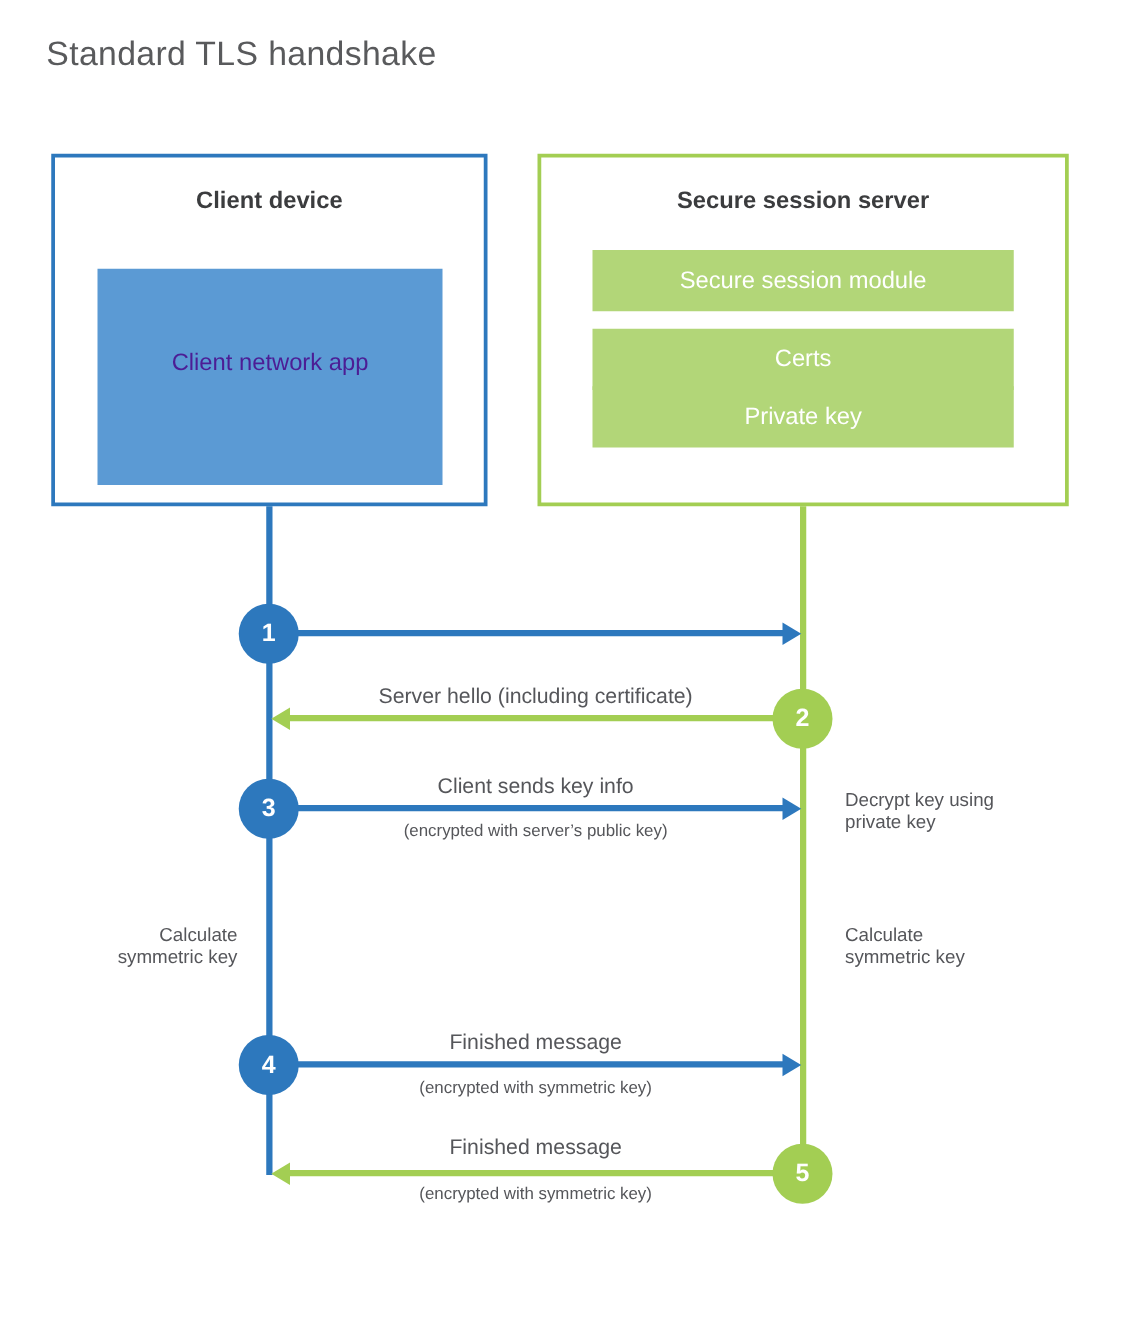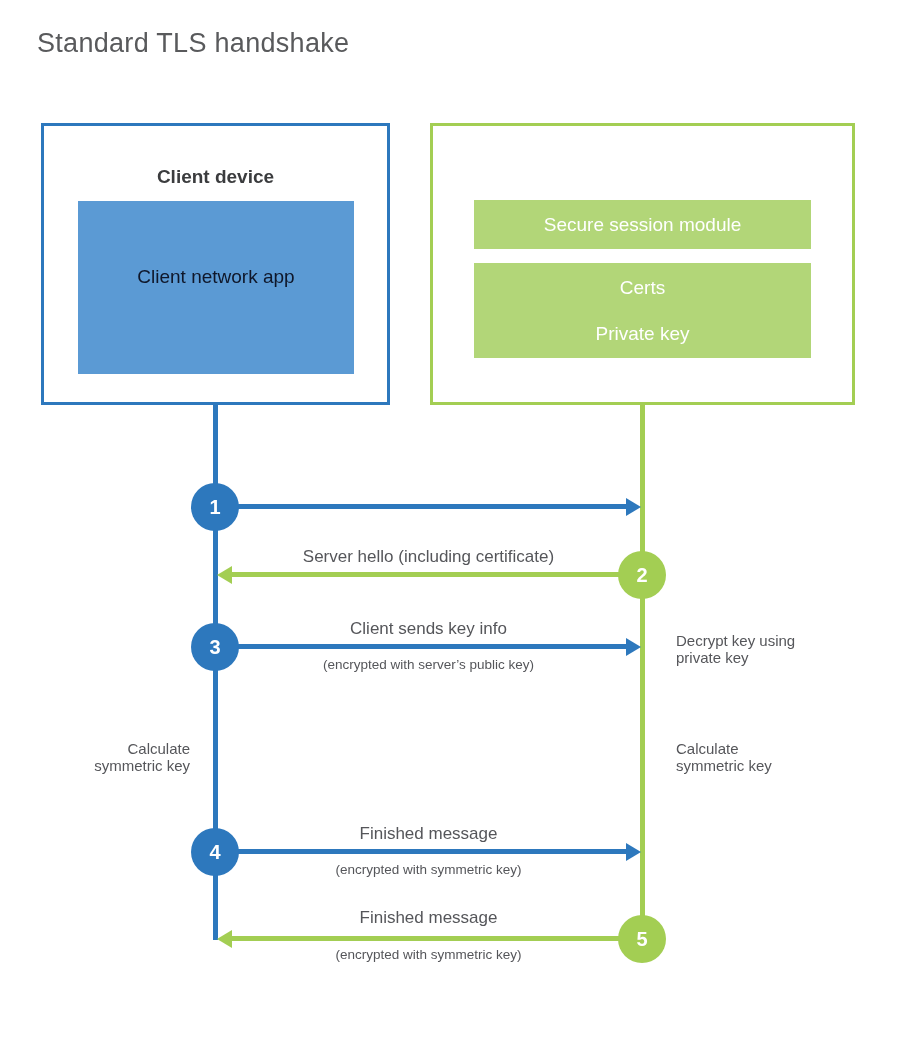--- a/index.html
+++ b/index.html
@@ -33,31 +33,31 @@
     position: absolute;
     top: 123px;
     height: 282px;
     background: #ffffff;
     box-sizing: border-box;
   }
   .client-box { left: 41px;  width: 349px; border: 3px solid var(--blue); }
   .server-box { left: 430px; width: 425px; border: 3px solid var(--green); }
   .box-title {
     text-align: center;
-    margin-top: 40px;
+    margin-top: 24px;
     font-size: 19px;
     font-weight: bold;
     color: var(--heading);
   }
   .client-app {
     position: absolute;
-    left: 34px; top: 75px;
+    left: 34px; top: 89px;
     width: 276px; height: 173px;
     background: var(--blue-fill);
-    color: #0f172a;
+    color: #4c1d95;
     display: flex; align-items: center; justify-content: center;
     text-align: center;
     font-size: 19px;
     line-height: 1.65;
   }
   .client-app span { max-width: 185px; display: inline-block; padding-bottom: 22px; }
   .server-bar {
     position: absolute;
     left: 41px;
     width: 337px; height: 49px;
@@ -125,20 +125,21 @@
   <div class="page-title">Standard TLS handshake</div>
 
   <div class="actor-box client-box">
     <div class="box-title">Client device</div>
     <div class="client-app">
       <span>Client network app</span>
     </div>
   </div>
 
   <div class="actor-box server-box">
+    <div class="box-title">Secure session server</div>
     <div class="server-bar bar-1">
       <span>Secure session module</span>
     </div>
     <div class="server-bar bar-2">
       <span>Certs</span>
     </div>
     <div class="server-bar bar-3">
       <span>Private key</span>
     </div>
   </div>

